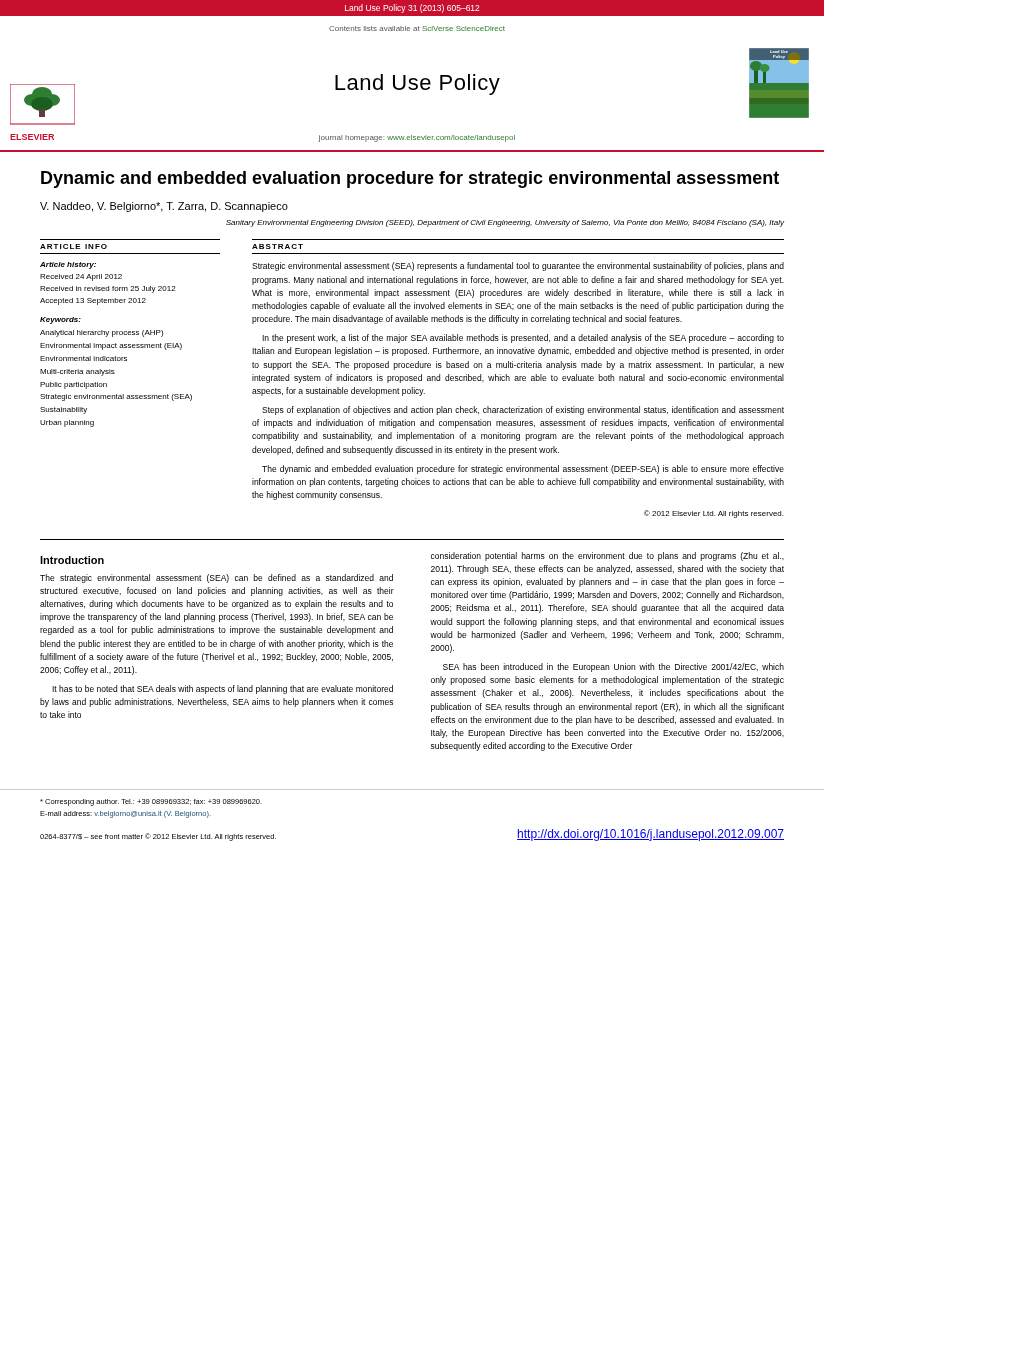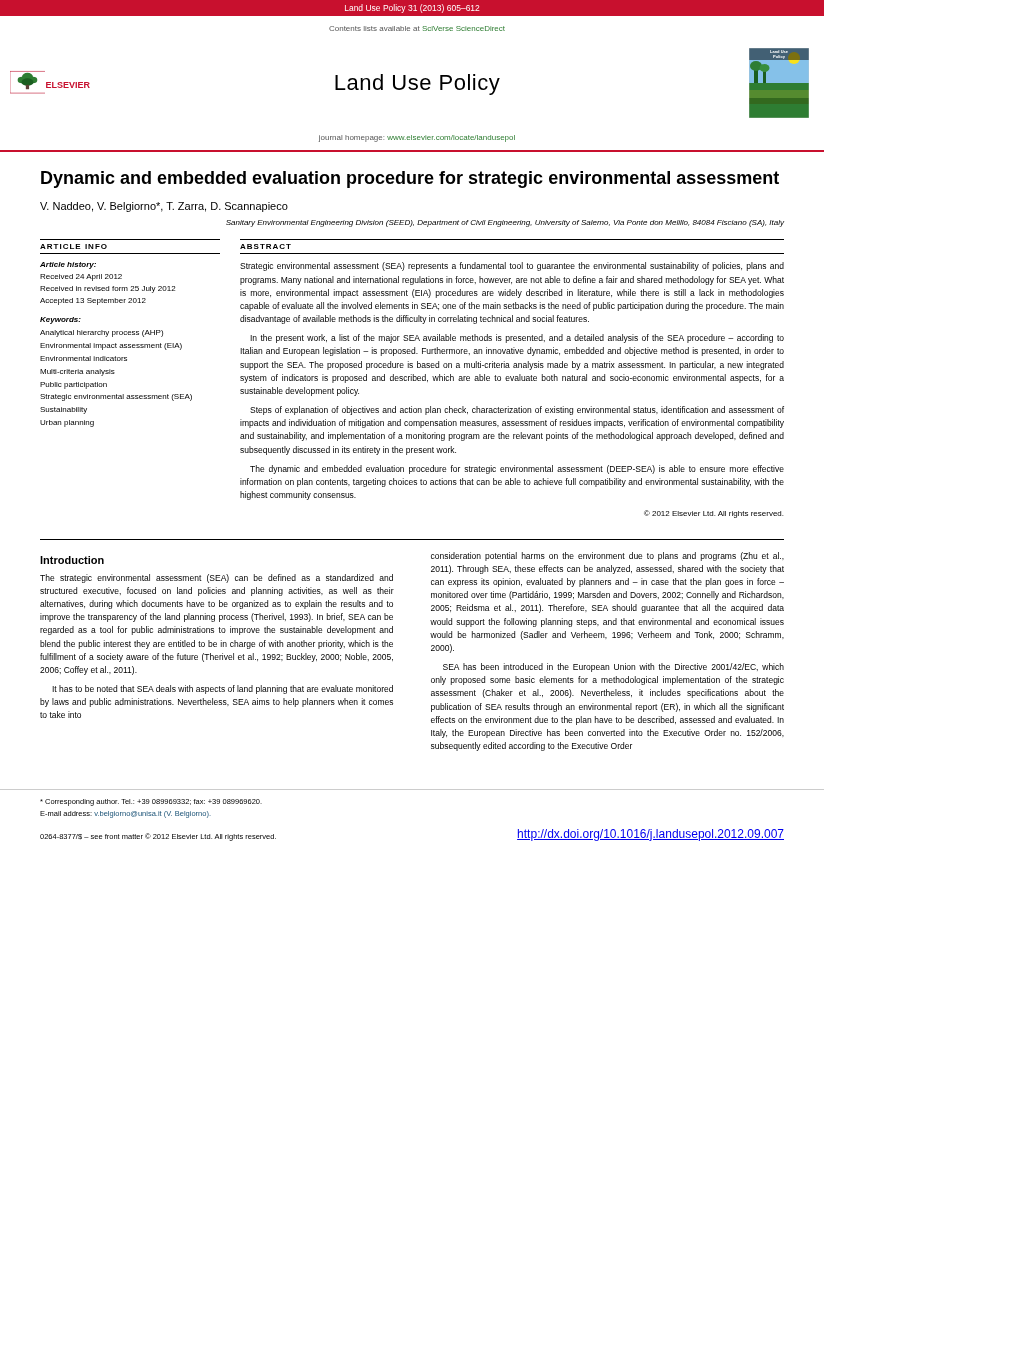--- a/index.html
+++ b/index.html
@@ -35,21 +35,21 @@
       align-items: stretch;
       border-bottom: 2px solid #c8102e;
       padding: 8px 10px;
       gap: 10px;
     }
 
     .elsevier-logo {
       width: 80px;
       flex-shrink: 0;
       display: flex;
-      align-items: center;
+      flex-direction: column;
       justify-content: flex-end;
     }
 
     .elsevier-logo .elsevier-text {
       font-family: Arial, sans-serif;
       font-size: 9px;
       font-weight: bold;
       color: #c8102e;
       margin-top: 3px;
     }
@@ -132,21 +132,21 @@
       font-style: italic;
       font-family: Arial, sans-serif;
       color: #000;
       margin-bottom: 12px;
       text-align: right;
     }
 
     
     .two-col {
       display: flex;
-      gap: 20px;
+      gap: 32px;
       margin-bottom: 12px;
     }
 
     .col-left {
       width: 180px;
       flex-shrink: 0;
     }
 
     .col-right {
       flex: 1;

